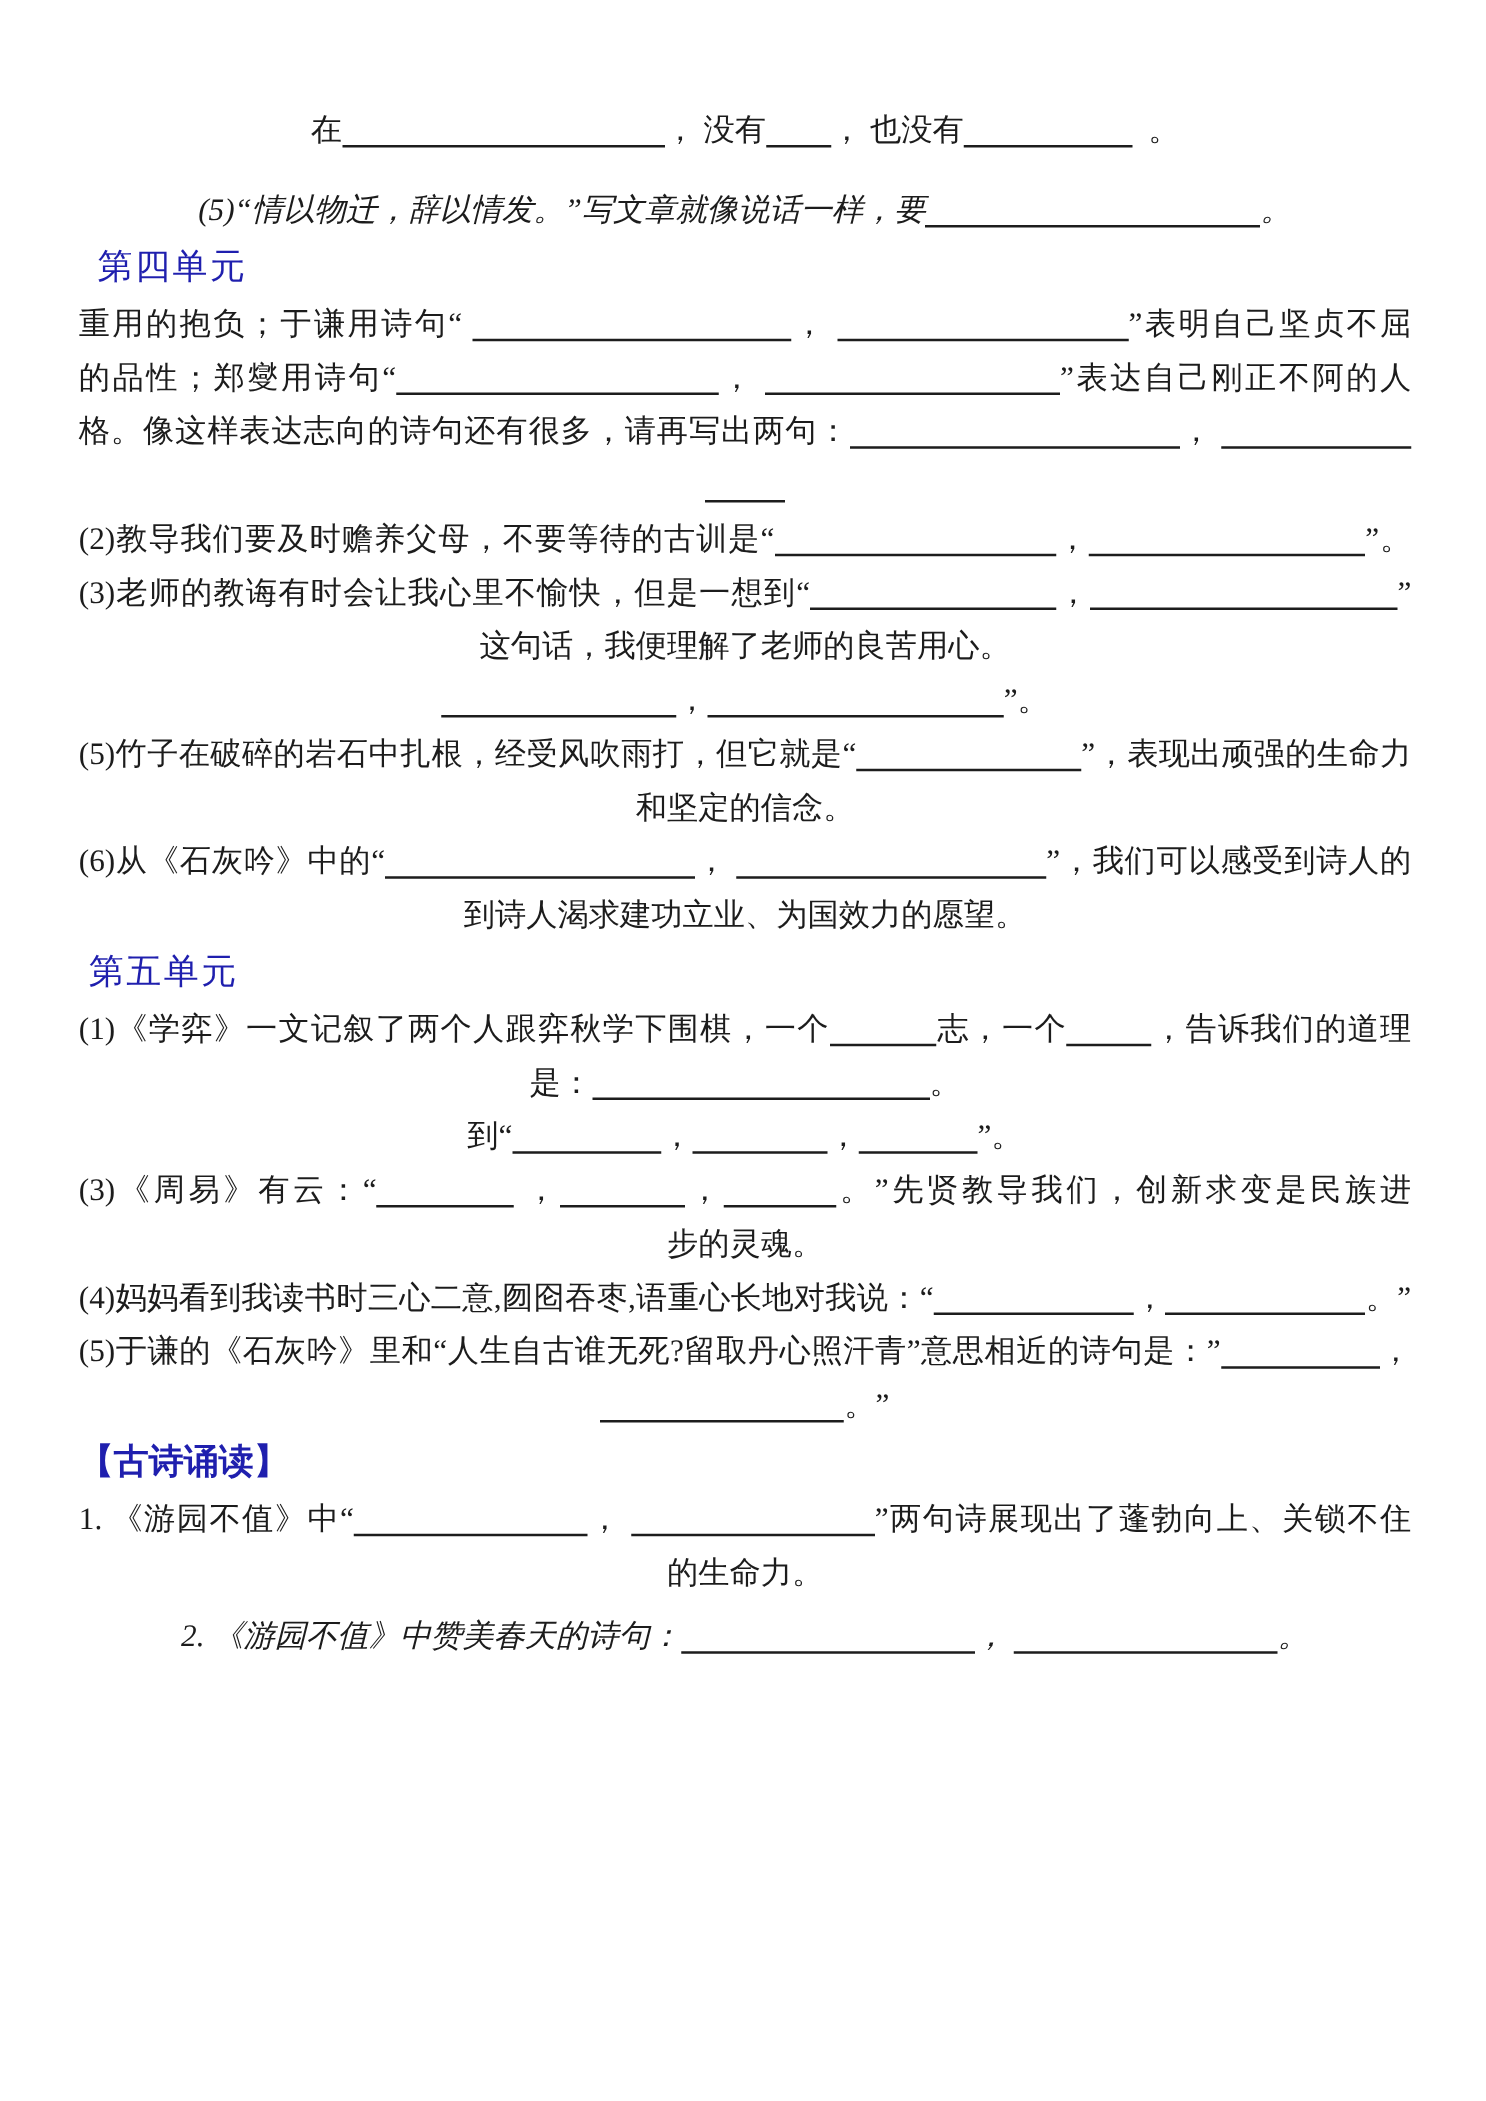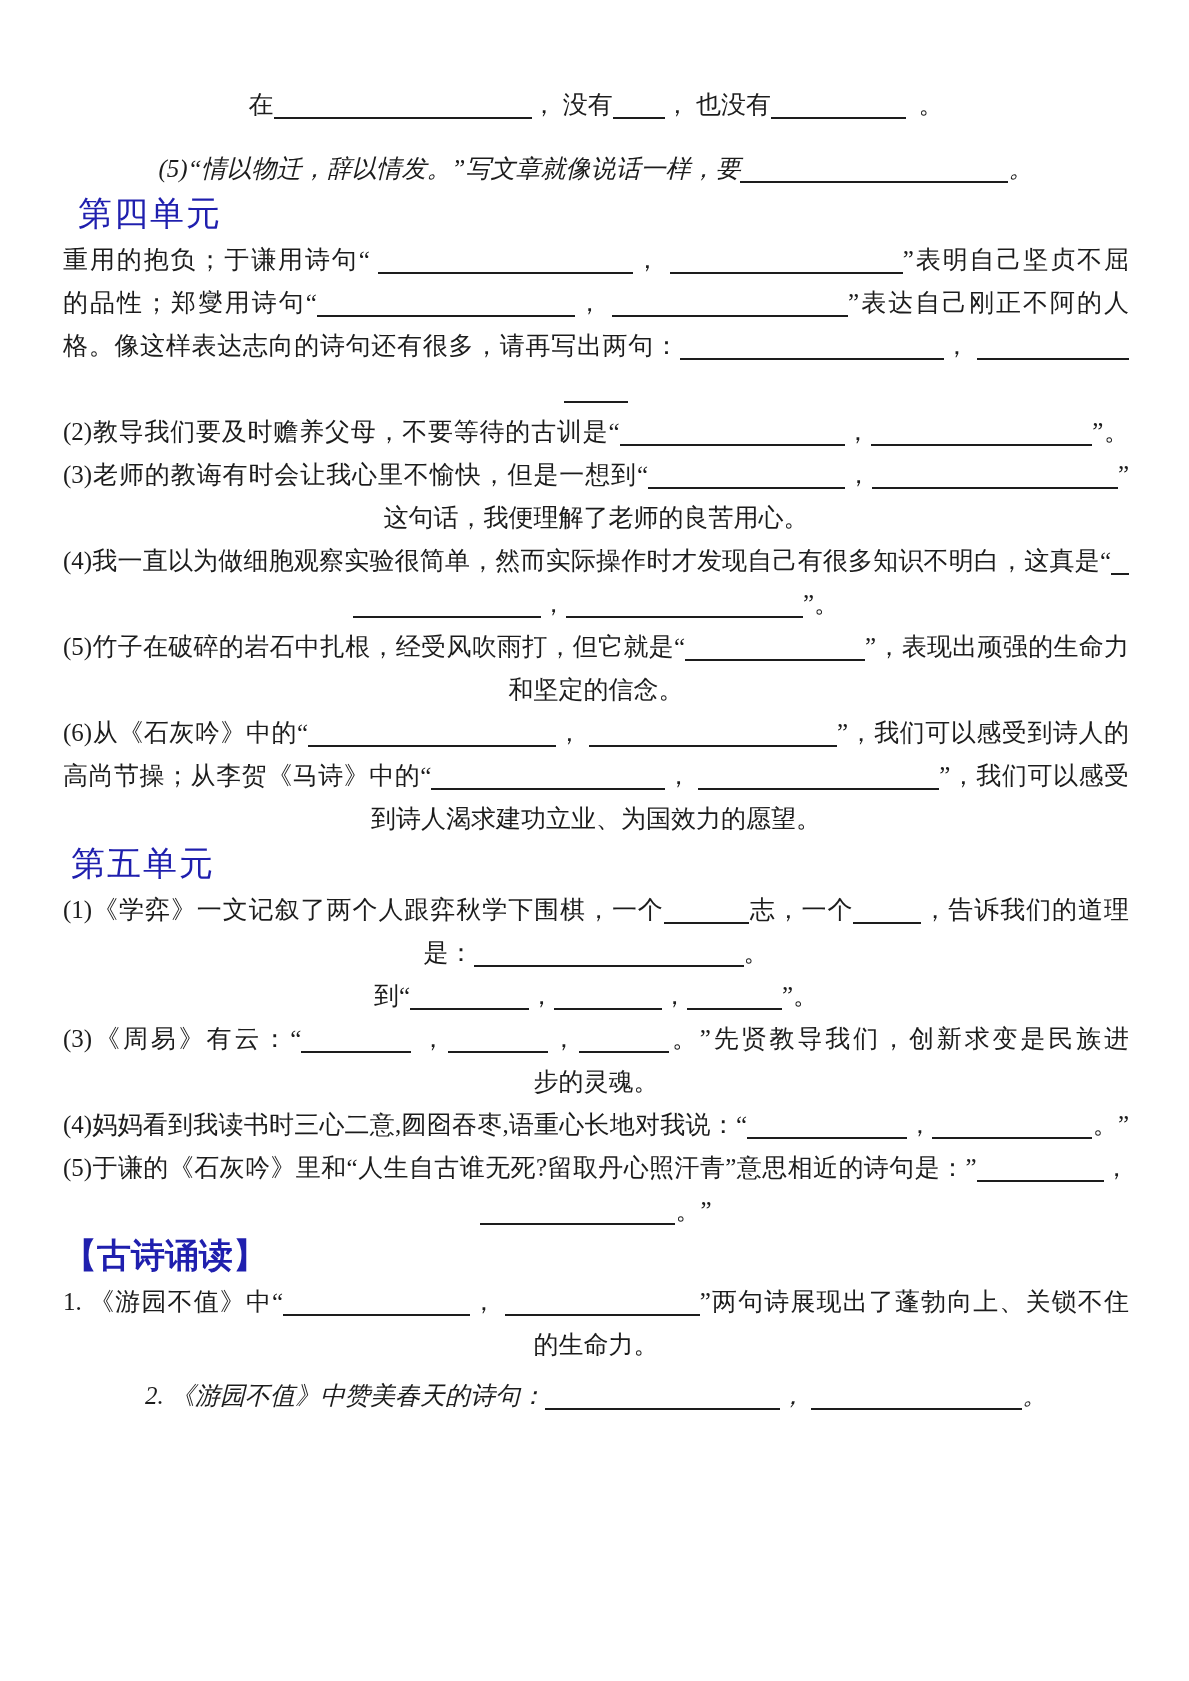--- a/index.html
+++ b/index.html
@@ -26,21 +26,21 @@
     white-space: pre-wrap;
   }
   .line.justify {
     text-align: justify;
     text-align-last: justify;
     text-justify: inter-character;
   }
   .heading {
     line-height: 48px;
     height: 48px;
-    font-size: 34px;
+    font-size: 28px;
     color: var(--heading-color, #1f1fae);
     letter-spacing: 2px;
   }
   .heading.bold {
     font-weight: 700;
     letter-spacing: 0;
   }
   .blank {
     display: inline-block;
     height: 22px;
@@ -57,26 +57,24 @@
       <div class="line"><span class="txt">在</span><span class="blank" style="width: 258px;"></span><span class="txt">， 没有</span><span class="blank" style="width: 52px;"></span><span class="txt">， 也没有</span><span class="blank" style="width: 135px;"></span><span class="txt">  。</span></div>
       <div class="line" style="margin-top: 21px; font-style: italic;"><span class="txt">(5)“情以物迁，辞以情发。”写文章就像说话一样，要</span><span class="blank" style="width: 268px;"></span><span class="txt">。</span></div>
       <div class="heading" style="padding-left: 15px;">第四单元</div>
       <div class="line justify"><span class="txt">重用的抱负；于谦用诗句“ </span><span class="blank" style="width: 255px;"></span><span class="txt">， </span><span class="blank" style="width: 233px;"></span><span class="txt">”表明自己坚贞不屈</span></div>
       <div class="line justify"><span class="txt">的品性；郑燮用诗句“</span><span class="blank" style="width: 258px;"></span><span class="txt">， </span><span class="blank" style="width: 236px;"></span><span class="txt">”表达自己刚正不阿的人</span></div>
       <div class="line justify"><span class="txt">格。像这样表达志向的诗句还有很多，请再写出两句：</span><span class="blank" style="width: 264px;"></span><span class="txt">， </span><span class="blank" style="width: 152px;"></span></div>
       <div class="line"><span class="blank" style="width: 64px;"></span></div>
       <div class="line justify"><span class="txt">(2)教导我们要及时赡养父母，不要等待的古训是“</span><span class="blank" style="width: 225px;"></span><span class="txt">，</span><span class="blank" style="width: 221px;"></span><span class="txt">”。</span></div>
       <div class="line justify"><span class="txt">(3)老师的教诲有时会让我心里不愉快，但是一想到“</span><span class="blank" style="width: 197px;"></span><span class="txt">，</span><span class="blank" style="width: 246px;"></span><span class="txt">”</span></div>
       <div class="line"><span class="txt">这句话，我便理解了老师的良苦用心。</span></div>
-      <div class="line justify"><span class="txt">(4)我一直以为做细胞观察实验很简单，然而实际操作时才发现自己有很多知识不明白，这真是“</span><span class="blank" style="width: 18px;"></span></div>
       <div class="line"><span class="blank" style="width: 188px;"></span><span class="txt">，</span><span class="blank" style="width: 237px;"></span><span class="txt">”。</span></div>
       <div class="line justify"><span class="txt">(5)竹子在破碎的岩石中扎根，经受风吹雨打，但它就是“</span><span class="blank" style="width: 180px;"></span><span class="txt">”，表现出顽强的生命力</span></div>
       <div class="line"><span class="txt">和坚定的信念。</span></div>
       <div class="line justify"><span class="txt">(6)从《石灰吟》中的“</span><span class="blank" style="width: 248px;"></span><span class="txt">， </span><span class="blank" style="width: 248px;"></span><span class="txt">”，我们可以感受到诗人的</span></div>
-      <div class="line justify"><span class="txt">高尚节操；从李贺《马诗》中的“</span><span class="blank" style="width: 234px;"></span><span class="txt">， </span><span class="blank" style="width: 241px;"></span><span class="txt">”，我们可以感受</span></div>
       <div class="line"><span class="txt">到诗人渴求建功立业、为国效力的愿望。</span></div>
       <div class="heading" style="padding-left: 8px;">第五单元</div>
       <div class="line justify"><span class="txt">(1)《学弈》一文记叙了两个人跟弈秋学下围棋，一个</span><span class="blank" style="width: 85px;"></span><span class="txt">志，一个</span><span class="blank" style="width: 68px;"></span><span class="txt">，告诉我们的道理</span></div>
       <div class="line"><span class="txt">是：</span><span class="blank" style="width: 270px;"></span><span class="txt">。</span></div>
       <div class="line"><span class="txt">到“</span><span class="blank" style="width: 119px;"></span><span class="txt">，</span><span class="blank" style="width: 108px;"></span><span class="txt">，</span><span class="blank" style="width: 95px;"></span><span class="txt">”。</span></div>
       <div class="line justify"><span class="txt">(3)《周易》有云：“</span><span class="blank" style="width: 110px;"></span><span class="txt"> ，</span><span class="blank" style="width: 100px;"></span><span class="txt">，</span><span class="blank" style="width: 90px;"></span><span class="txt">。”先贤教导我们，创新求变是民族进</span></div>
       <div class="line"><span class="txt">步的灵魂。</span></div>
       <div class="line justify"><span class="txt">(4)妈妈看到我读书时三心二意,囫囵吞枣,语重心长地对我说：“</span><span class="blank" style="width: 160px;"></span><span class="txt">，</span><span class="blank" style="width: 160px;"></span><span class="txt">。”</span></div>
       <div class="line justify"><span class="txt">(5)于谦的《石灰吟》里和“人生自古谁无死?留取丹心照汗青”意思相近的诗句是：”</span><span class="blank" style="width: 127px;"></span><span class="txt">，</span></div>
       <div class="line"><span class="blank" style="width: 195px;"></span><span class="txt">。”</span></div>

